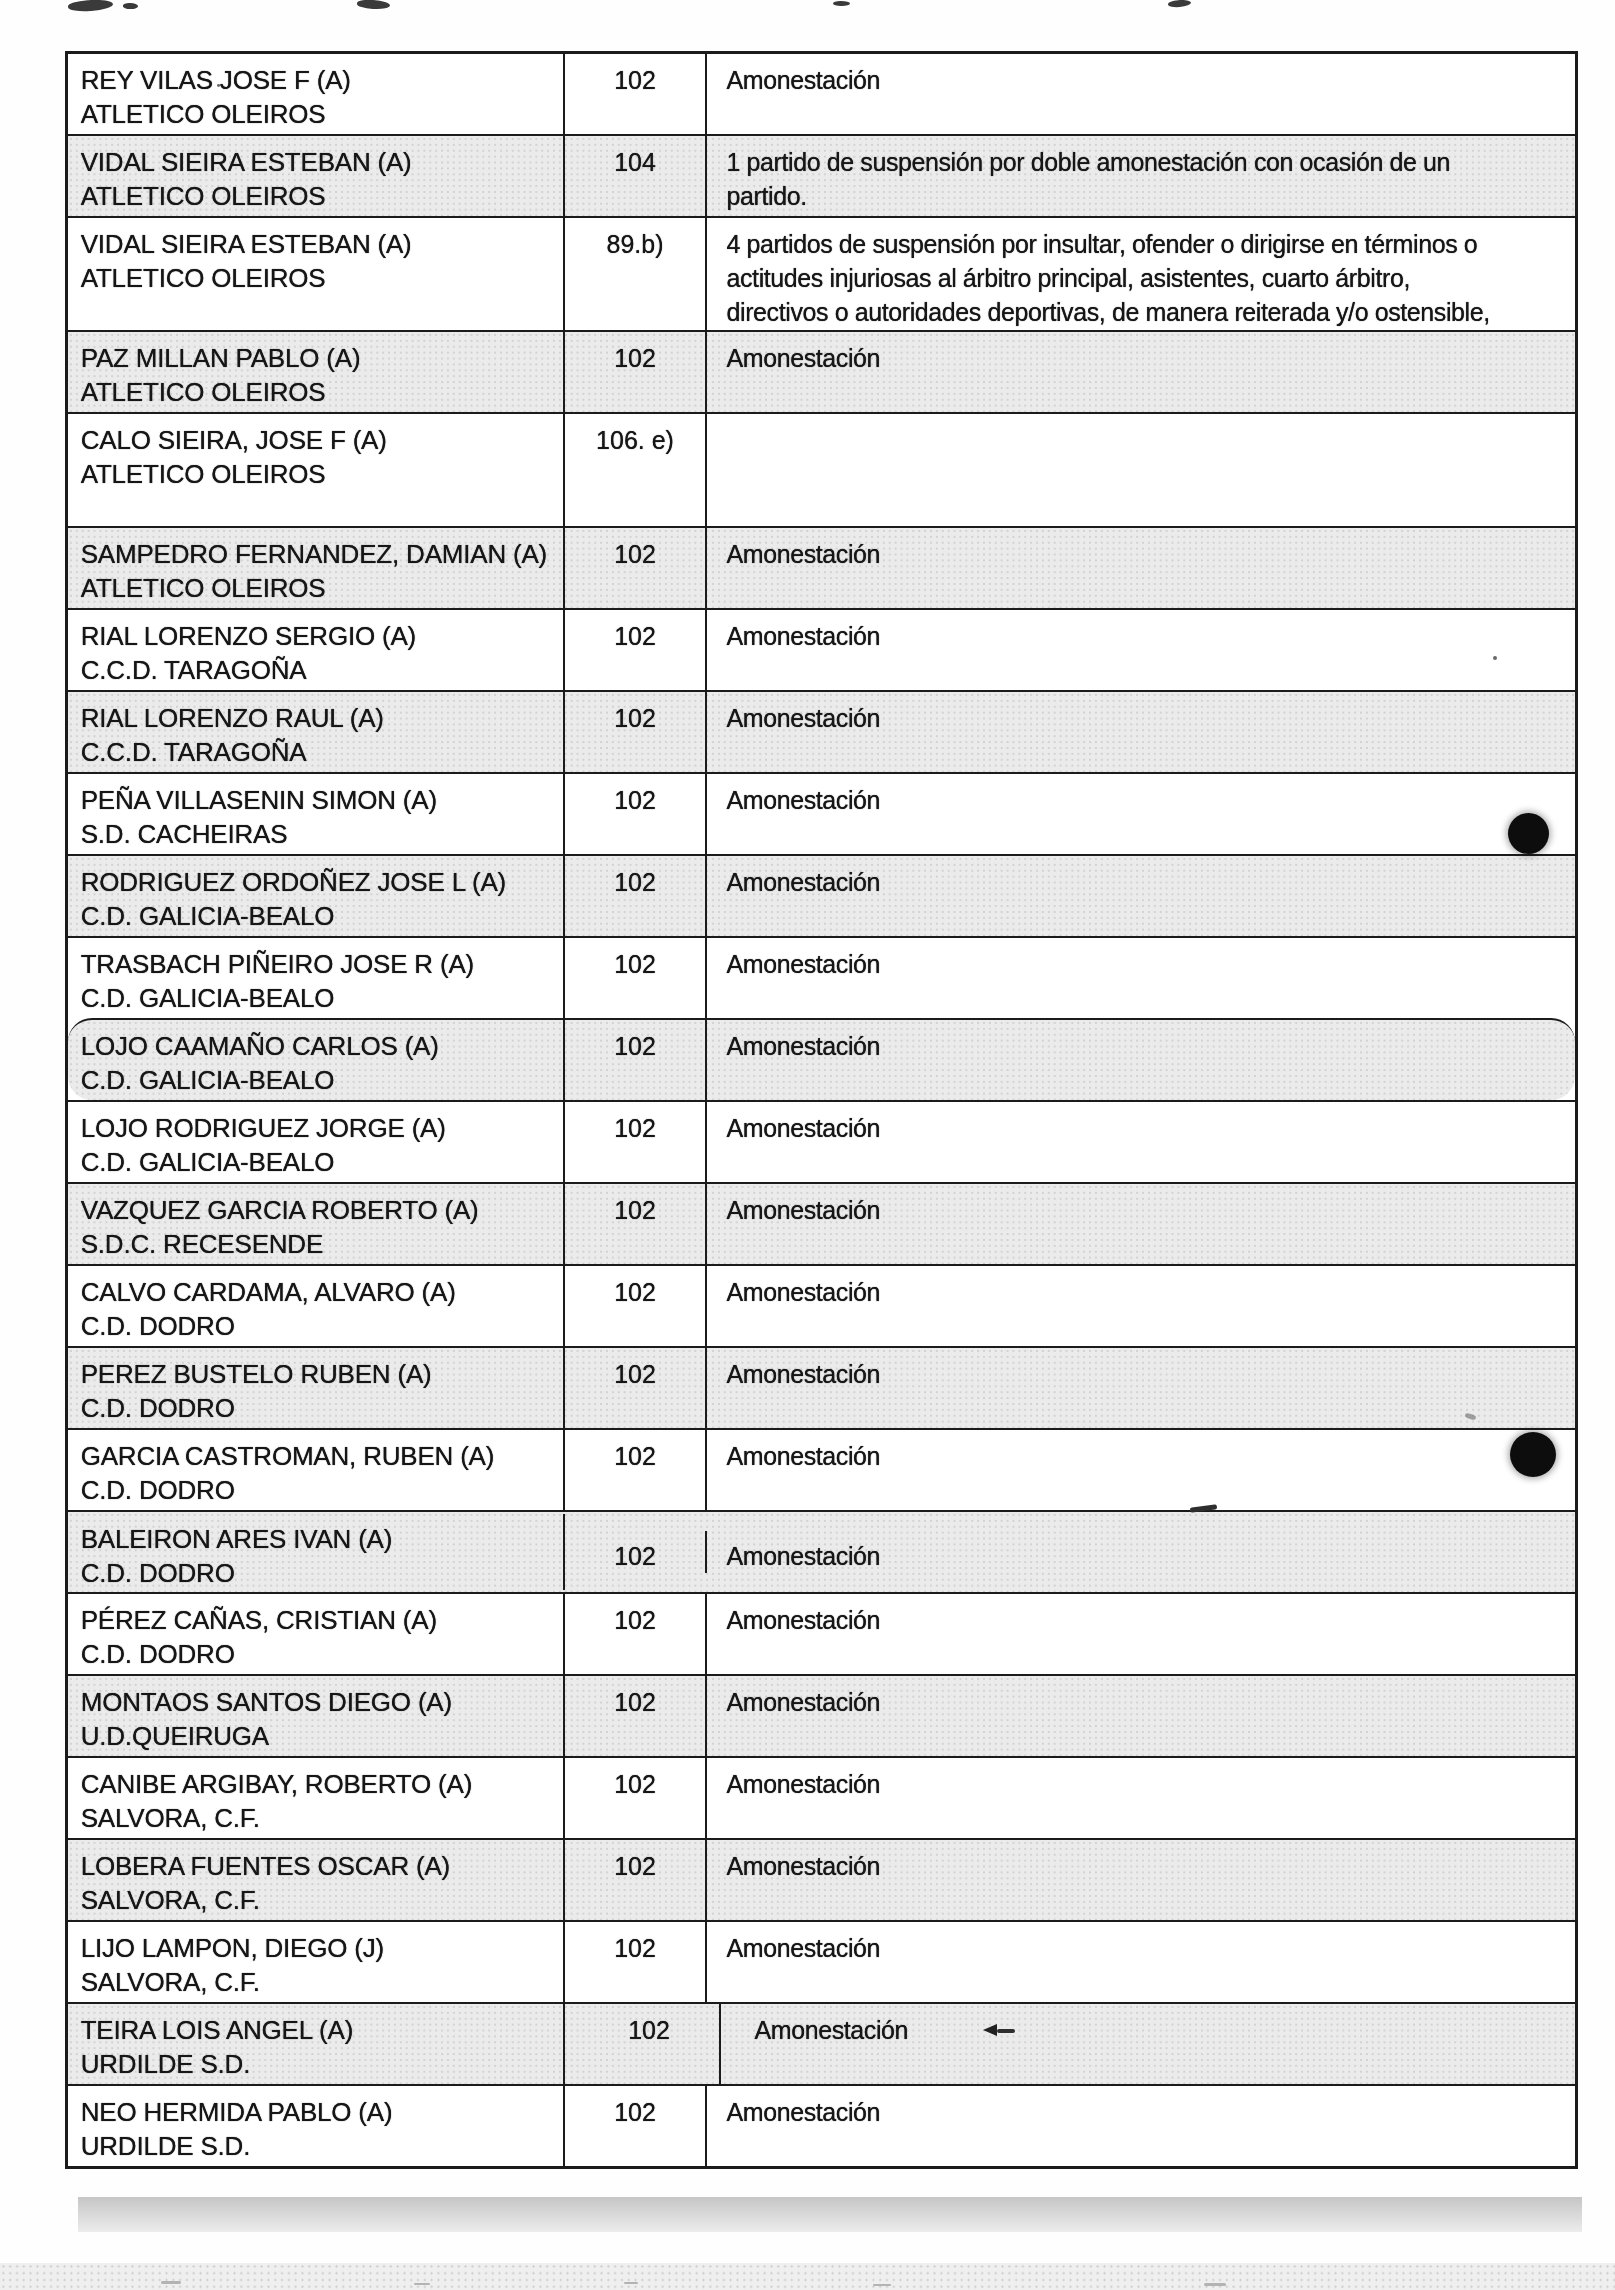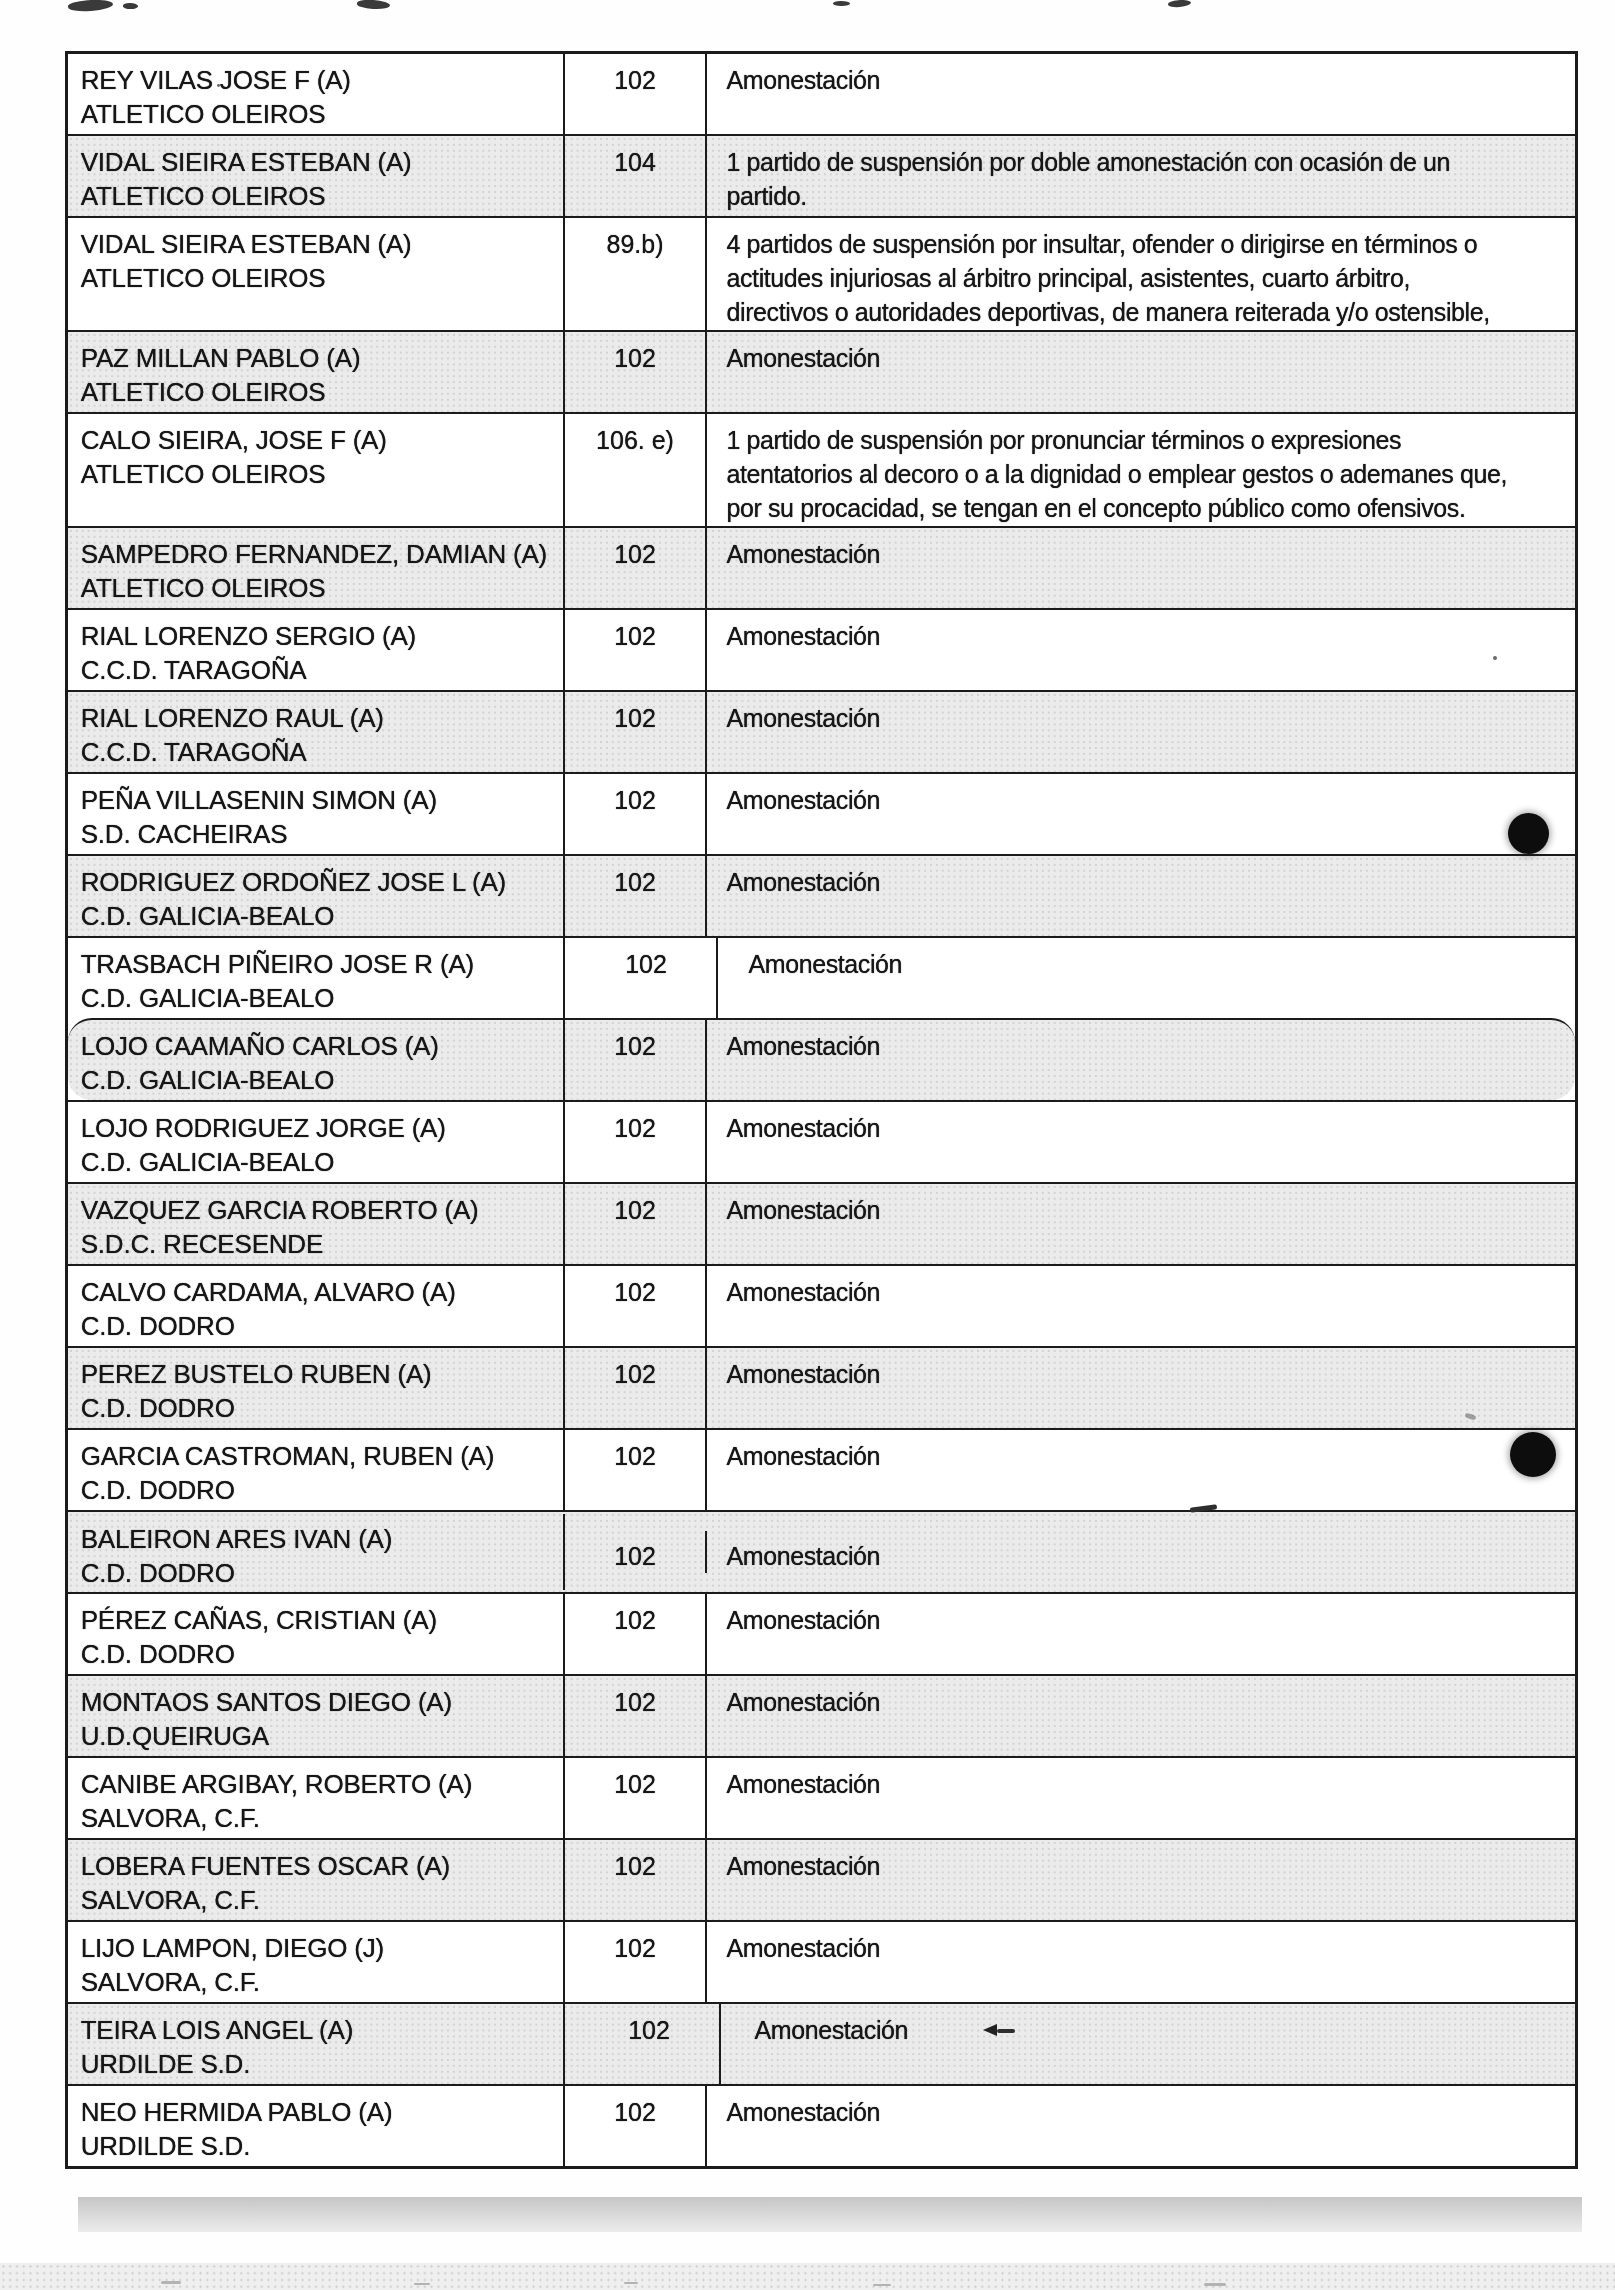--- a/index.html
+++ b/index.html
@@ -105,23 +105,20 @@
     <div class="cell cell-name">PAZ MILLAN PABLO (A)
 ATLETICO OLEIROS</div>
     <div class="cell cell-article">102</div>
     <div class="cell cell-sanction">Amonestación</div>
   </div>
 
   <div class="row" style="height: 112px;">
     <div class="cell cell-name">CALO SIEIRA, JOSE F (A)
 ATLETICO OLEIROS</div>
     <div class="cell cell-article">106. e)</div>
-    <div class="cell cell-sanction">1 partido de suspensión por pronunciar términos o expresiones
-atentatorios al decoro o a la dignidad o emplear gestos o ademanes que,
-por su procacidad, se tengan en el concepto público como ofensivos.</div>
   </div>
 
   <div class="row shaded" style="height: 80px;">
     <div class="cell cell-name">SAMPEDRO FERNANDEZ, DAMIAN (A)
 ATLETICO OLEIROS</div>
     <div class="cell cell-article">102</div>
     <div class="cell cell-sanction">Amonestación</div>
   </div>
 
   <div class="row" style="height: 80px;">
@@ -145,21 +142,21 @@
     <div class="cell cell-sanction">Amonestación</div>
   </div>
 
   <div class="row shaded" style="height: 80px; justify-content: flex-end;">
     <div class="cell cell-name">RODRIGUEZ ORDOÑEZ JOSE L (A)
 C.D. GALICIA-BEALO</div>
     <div class="cell cell-article">102</div>
     <div class="cell cell-sanction">Amonestación</div>
   </div>
 
-  <div class="row" style="height: 80px; gap: 11px;">
+  <div class="row" style="height: 80px;">
     <div class="cell cell-name">TRASBACH PIÑEIRO JOSE R (A)
 C.D. GALICIA-BEALO</div>
     <div class="cell cell-article">102</div>
     <div class="cell cell-sanction">Amonestación</div>
   </div>
 
   <div class="row shaded" style="height: 80px; border-radius: 24px;">
     <div class="cell cell-name">LOJO CAAMAÑO CARLOS (A)
 C.D. GALICIA-BEALO</div>
     <div class="cell cell-article">102</div>

